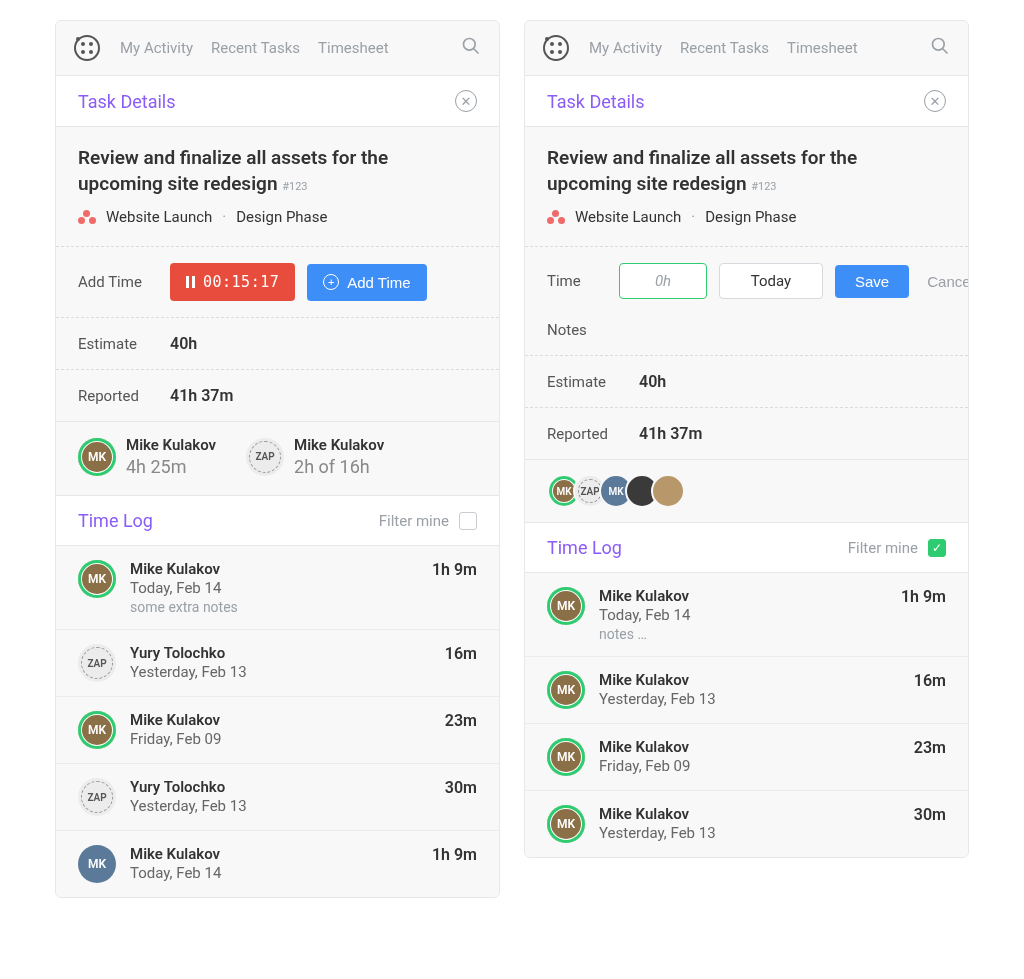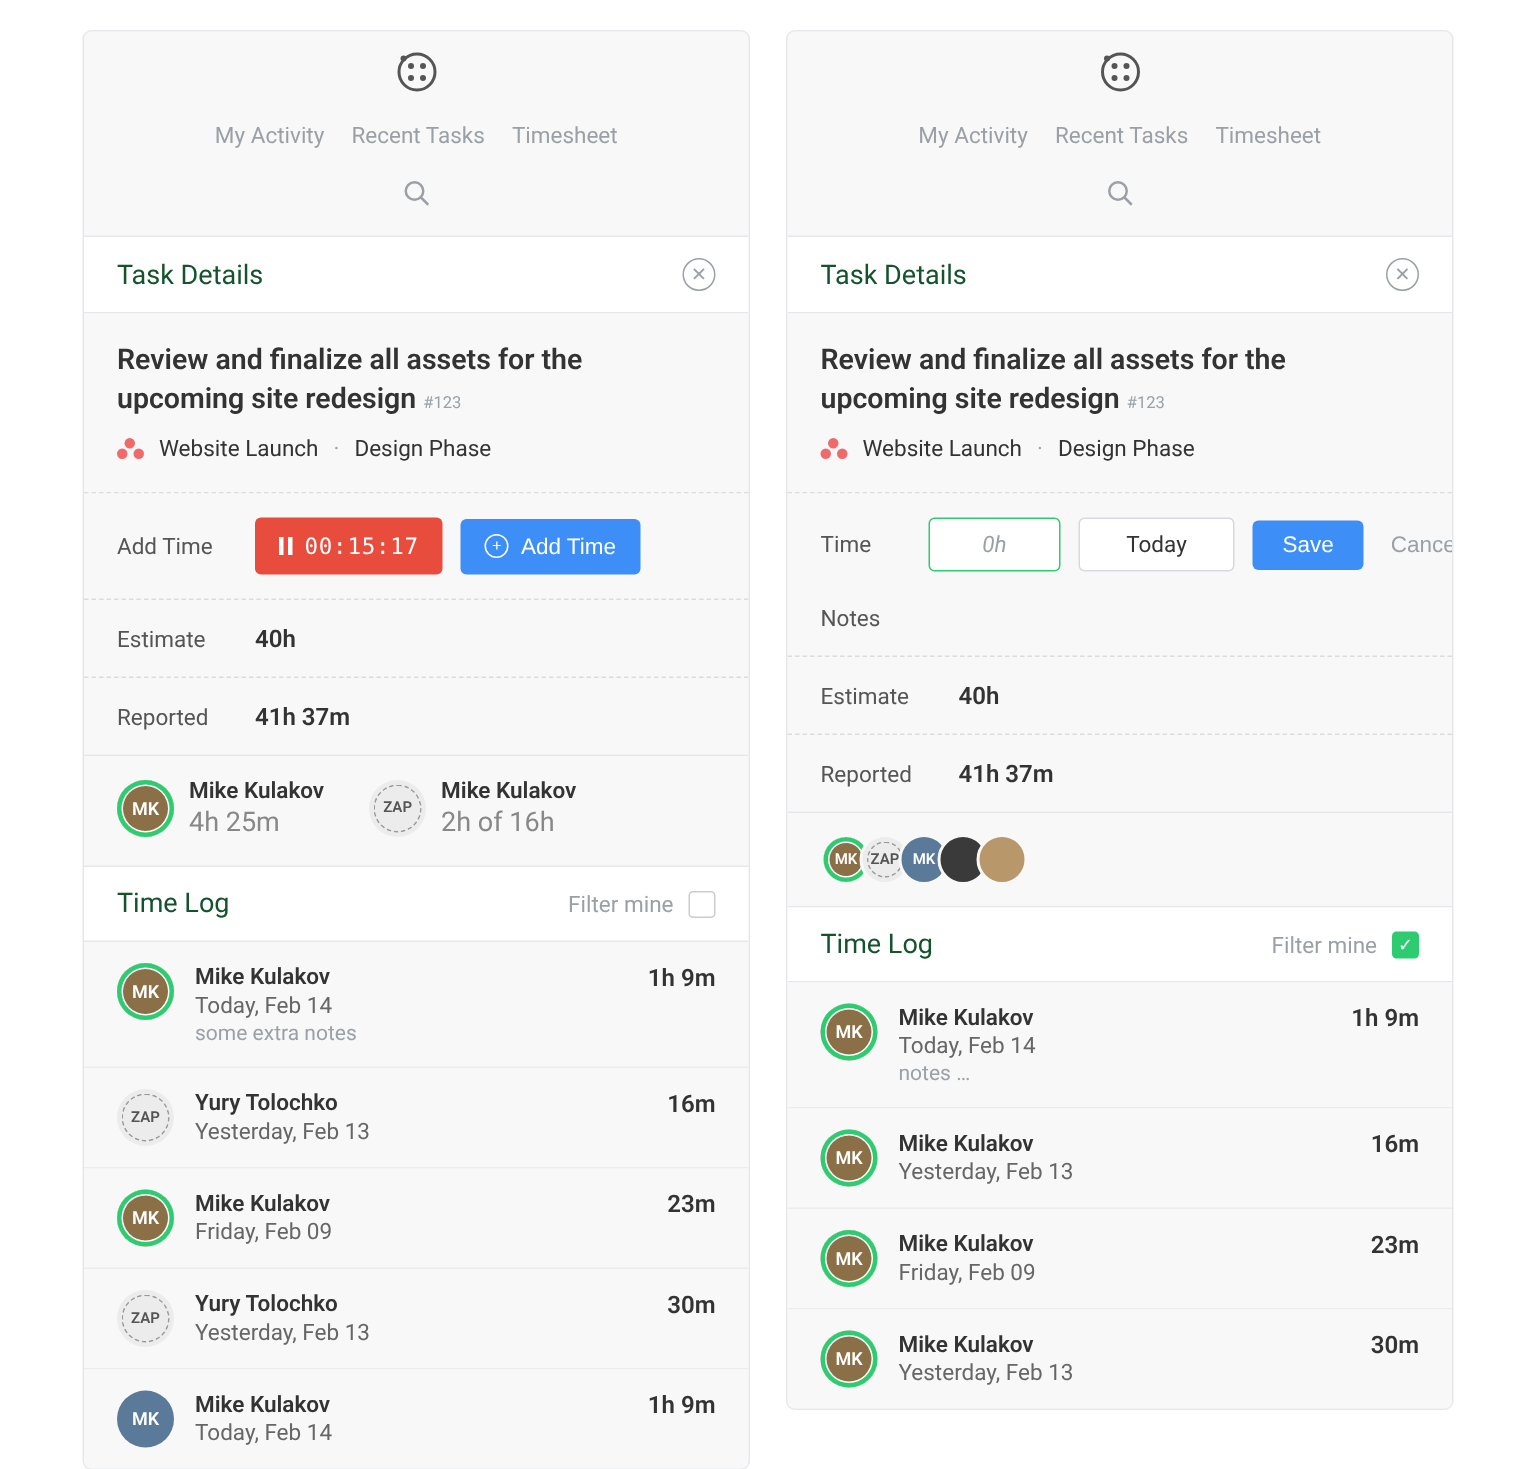--- a/index.html
+++ b/index.html
@@ -22,21 +22,20 @@
     background: #f8f8f8;
   }
   
   .header {
     display: flex;
     align-items: center;
     padding: 14px 18px;
     gap: 20px;
     border-bottom: 1px solid #e5e7eb;
     background: #f8f8f8;
-    flex-direction: column;
   }
   .logo {
     width: 26px; height: 26px;
     border: 2.5px solid #555;
     border-radius: 50%;
     position: relative;
     flex-shrink: 0;
   }
   .logo::before, .logo::after {
     content: ""; position: absolute; background: #555; width: 4px; height: 4px; border-radius: 50%;
@@ -47,21 +46,21 @@
   .search-icon { color: #9aa0a6; cursor: pointer; }
   .search-icon svg { width: 20px; height: 20px; stroke: currentColor; fill: none; stroke-width: 2; }
 
   
   .section-bar {
     display: flex; align-items: center; justify-content: space-between;
     padding: 14px 22px;
     background: #fff;
     border-bottom: 1px solid #e5e7eb;
   }
-  .section-title { font-size: 18px; font-weight: 400; color: #14532d; }
+  .section-title { font-size: 18px; font-weight: 400; color: #8b5cf6; }
   .close-btn {
     width: 22px; height: 22px; border: 1.5px solid #9aa0a6; border-radius: 50%;
     display: flex; align-items: center; justify-content: center;
     color: #9aa0a6; cursor: pointer; font-size: 13px; line-height: 1;
   }
 
   
   .task-block {
     padding: 18px 22px 20px;
     border-bottom: 1px dashed #dcdcdc;

